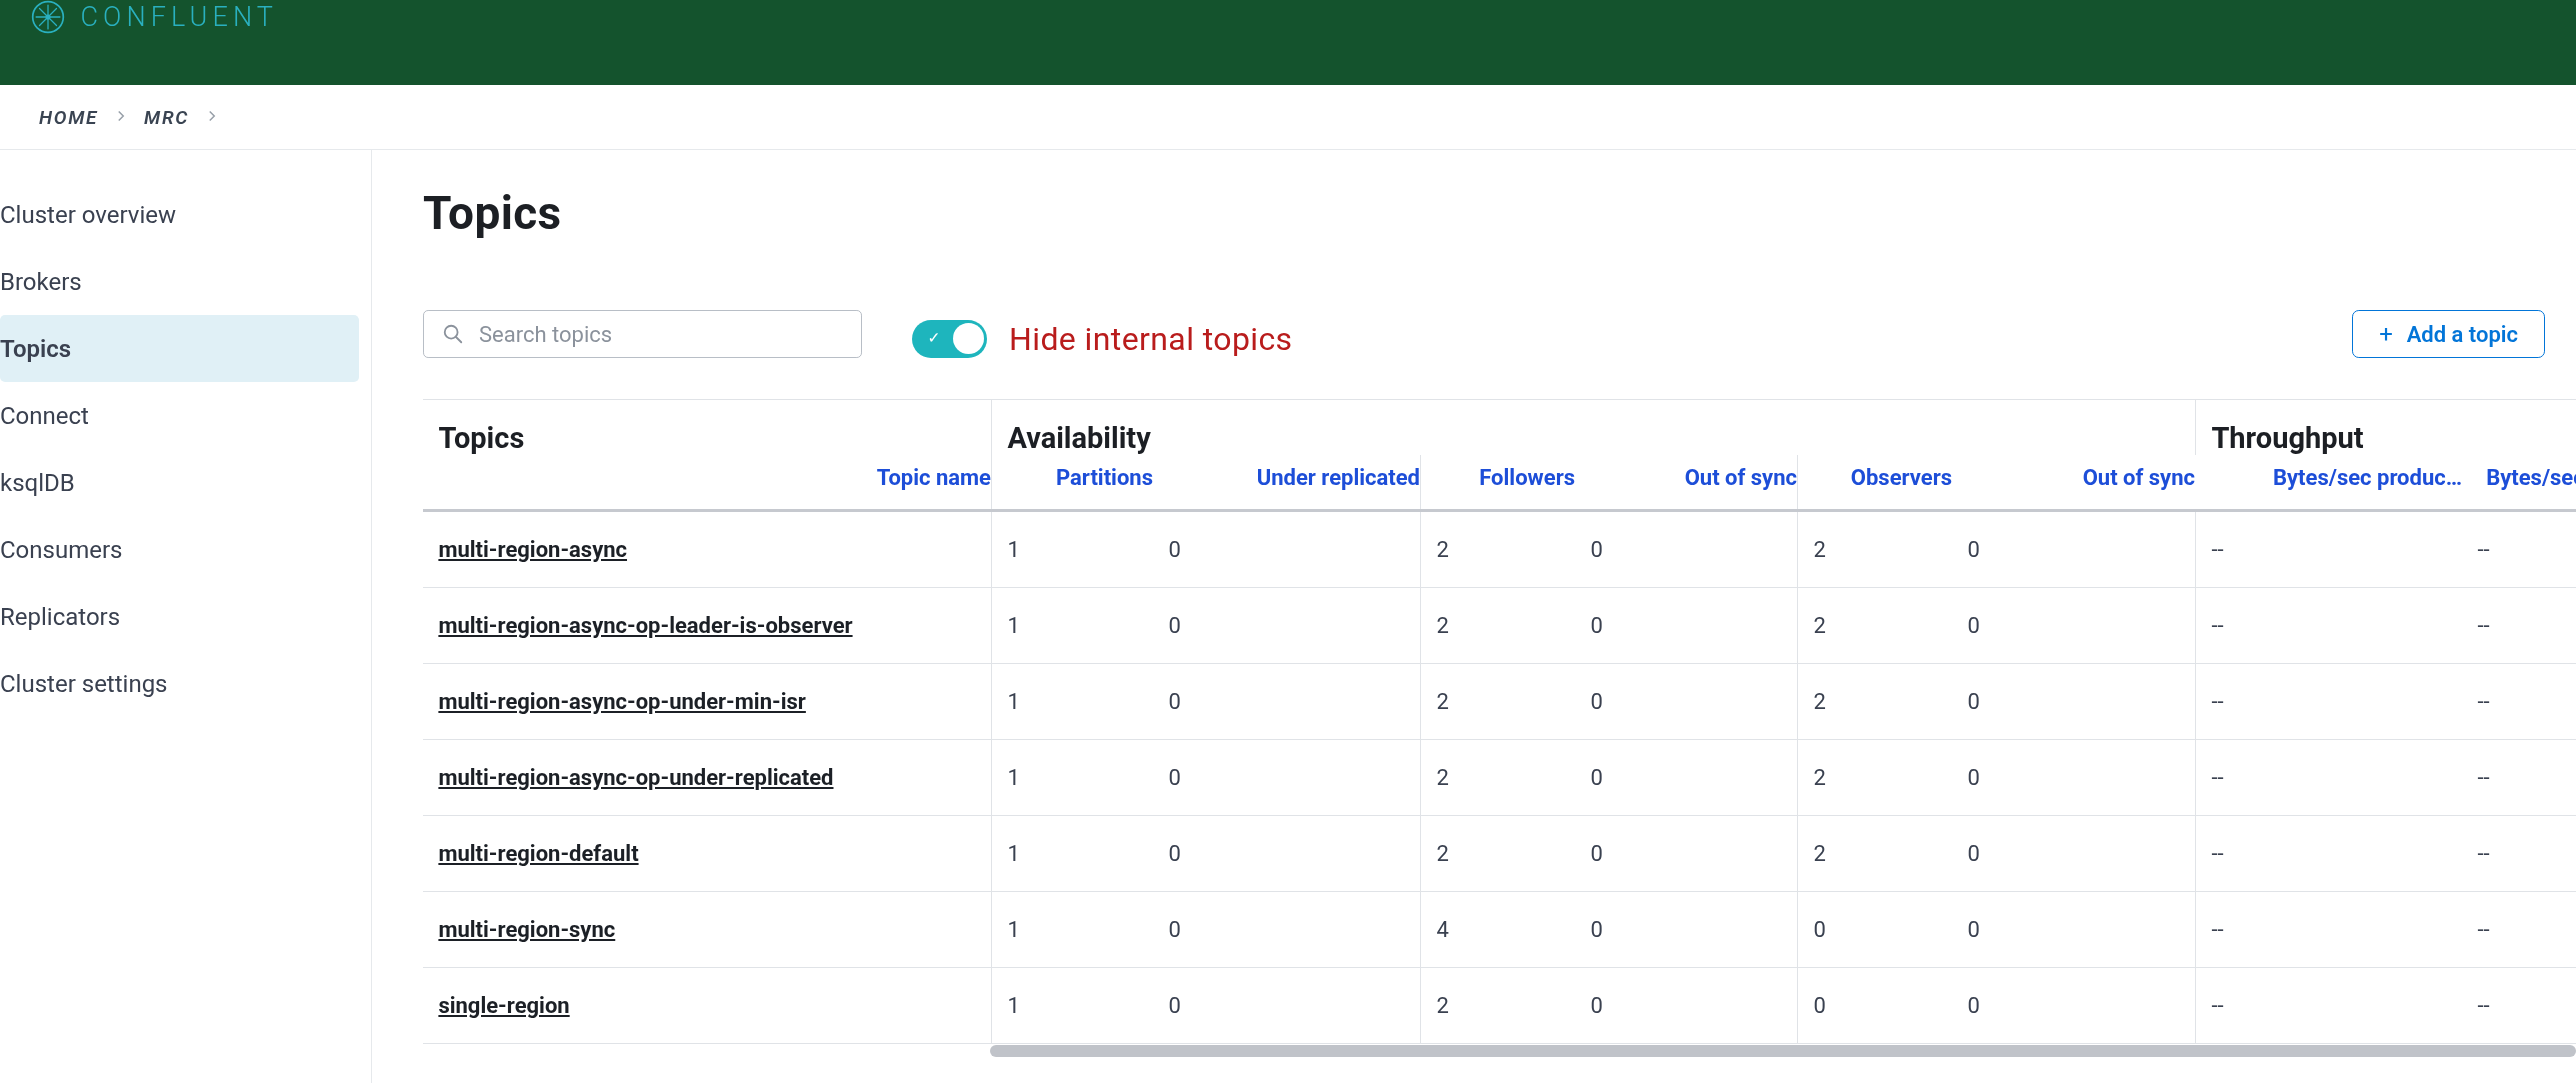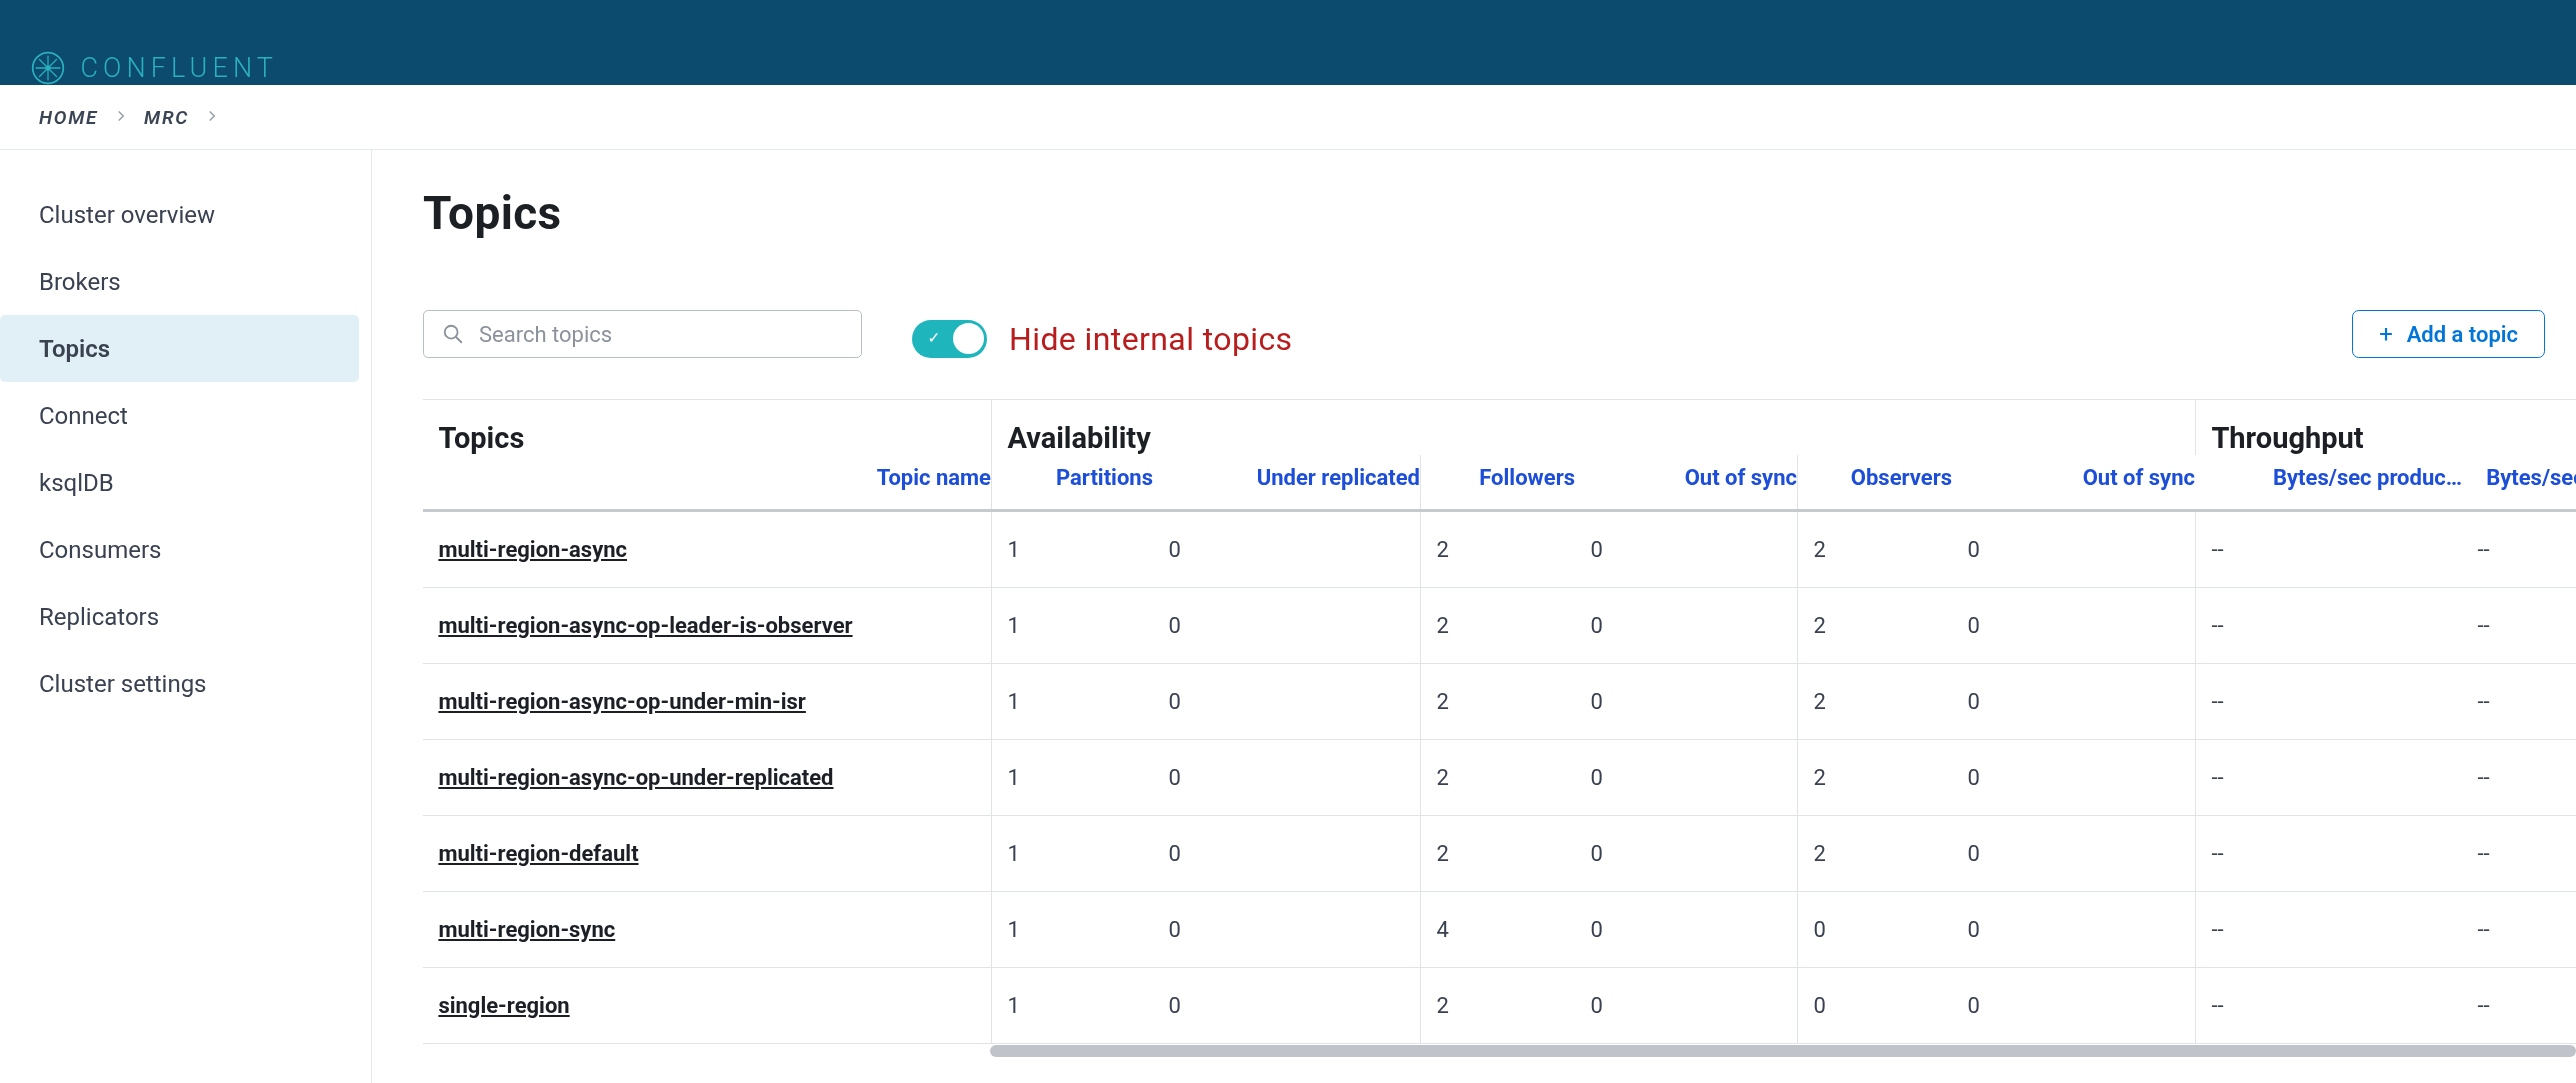--- a/index.html
+++ b/index.html
@@ -17,23 +17,23 @@
     .page {
       width: 2576px;
       height: 1083px;
       display: grid;
       grid-template-rows: 85px 65px 1fr;
       overflow: hidden;
     }
 
     
     .header {
-      background: #0c4a6e;
-      display: flex;
-      align-items: flex-end;
+      background: #14532d;
+      display: flex;
+      align-items: flex-start;
       padding: 0 31px;
     }
     .logo-wrap {
       display: flex;
       align-items: center;
       gap: 15.4px;
     }
     .logo-icon {
       width: 34px;
       height: 34px;
@@ -81,21 +81,20 @@
 
     
     .sidebar {
       border-right: 0.9px solid #e6e9ec;
       padding: 31px 12px 0 0;
     }
     .sidebar-item {
       display: flex;
       align-items: center;
       height: 67px;
-      padding-left: 39px;
       font-size: 24px;
       color: #3a4150;
       border-radius: 5.1px;
     }
     .sidebar-item.active {
       background: #e0f0f6;
       font-weight: 600;
     }
 
     

